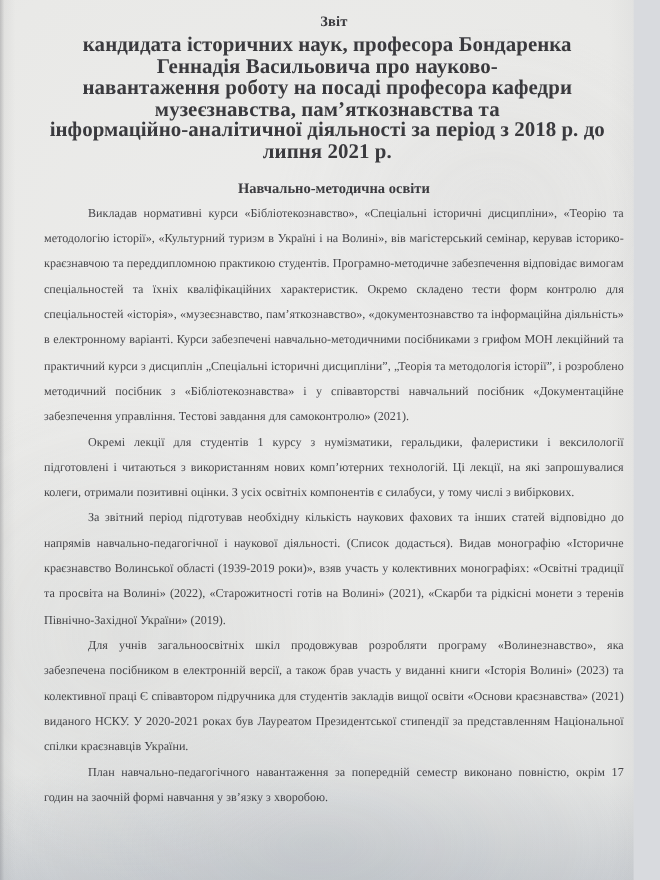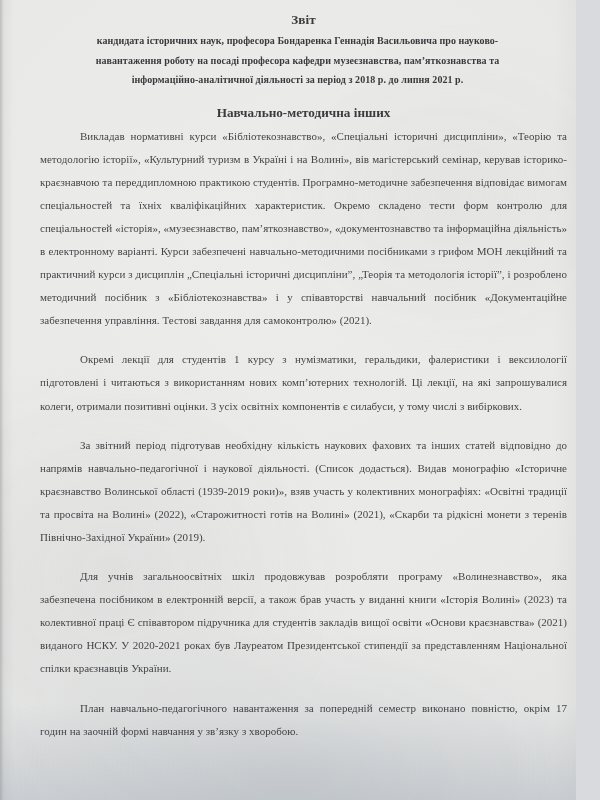--- a/index.html
+++ b/index.html
@@ -57,21 +57,21 @@
     line-height: 19px;
     color: #3a3a3e;
     margin: 10px 0 0 0;
     letter-spacing: 0.1px;
   }
 
   .title-block {
     text-align: justify;
     text-align-last: center;
     font-weight: bold;
-    font-size: 10px;
+    font-size: 19px;
     line-height: 19.5px;
     color: #3a3a3e;
     margin: 2px 12px 0 0;
     letter-spacing: 0.05px;
   }
   .title-block .tline {
     display: block;
     text-align: center;
   }
 
@@ -88,21 +88,21 @@
     text-align: justify;
     font-size: 11px;
     line-height: 23.1px;
     color: #46464a;
     margin: 0 0 0 0;
     text-indent: 40px;
     hyphens: none;
     word-spacing: 0.1px;
   }
   p.body-par + p.body-par {
-    margin-top: 16px;
+    margin-top: 0;
   }
 
   
   .grain {
     position: absolute;
     inset: 0;
     pointer-events: none;
     background:
       radial-gradient(60% 40% at 20% 72%, rgba(190,195,200,0.18), rgba(0,0,0,0) 70%),
       radial-gradient(50% 30% at 78% 24%, rgba(200,200,205,0.14), rgba(0,0,0,0) 70%),
@@ -118,21 +118,21 @@
   <div class="paper-inner">
 
     <div class="doc-title">Звіт</div>
 
     <div class="title-block">
       <span class="tline">кандидата історичних наук, професора Бондаренка Геннадія Васильовича про науково-</span>
       <span class="tline">навантаження роботу на посаді професора кафедри  музеєзнавства, пам’яткознавства та</span>
       <span class="tline">інформаційно-аналітичної діяльності за період з 2018 р. до липня 2021 р.</span>
     </div>
 
-    <div class="section-heading">Навчально-методична інших</div>
+    <div class="section-heading">Навчально-методична освіти</div>
 
     <p class="body-par">Викладав нормативні курси «Бібліотекознавство», «Спеціальні історичні дисципліни», «Теорію та методологію історії», «Культурний туризм в Україні і на Волині», вів магістерський семінар, керував історико-краєзнавчою та переддипломною практикою студентів. Програмно-методичне забезпечення відповідає вимогам спеціальностей та їхніх кваліфікаційних характеристик. Окремо складено тести форм контролю для спеціальностей «історія», «музеєзнавство, пам’яткознавство», «документознавство та інформаційна діяльність» в електронному варіанті. Курси забезпечені навчально-методичними посібниками з грифом МОН лекційний та практичний курси з дисциплін „Спеціальні історичні дисципліни”, „Теорія та методологія історії”, і розроблено методичний посібник з «Бібліотекознавства» і у співавторстві навчальний посібник «Документаційне забезпечення управління. Тестові завдання для самоконтролю» (2021).</p>
 
     <p class="body-par">Окремі лекції для студентів 1 курсу з нумізматики, геральдики, фалеристики і вексилології підготовлені і читаються з використанням нових комп’ютерних технологій. Ці лекції, на які запрошувалися колеги, отримали позитивні оцінки. З усіх освітніх компонентів є силабуси, у тому числі з вибіркових.</p>
 
     <p class="body-par">За звітний період підготував необхідну кількість наукових фахових та інших статей відповідно до напрямів навчально-педагогічної і наукової діяльності. (Список додасться). Видав монографію «Історичне краєзнавство Волинської області (1939-2019 роки)», взяв участь у колективних монографіях: «Освітні традиції та просвіта на Волині» (2022), «Старожитності готів на Волині» (2021), «Скарби та рідкісні монети з теренів Північно-Західної України» (2019).</p>
 
     <p class="body-par">Для учнів загальноосвітніх шкіл продовжував розробляти програму «Волинезнавство», яка забезпечена посібником в електронній версії, а також брав участь у виданні книги «Історія Волині» (2023) та колективної праці Є співавтором підручника для студентів закладів вищої освіти «Основи краєзнавства» (2021) виданого НСКУ. У 2020-2021 роках був Лауреатом Президентської стипендії за представленням Національної спілки краєзнавців України.</p>
 
     <p class="body-par">План навчально-педагогічного навантаження за попередній семестр виконано повністю, окрім 17 годин на заочній формі навчання у зв’язку з хворобою.</p>

